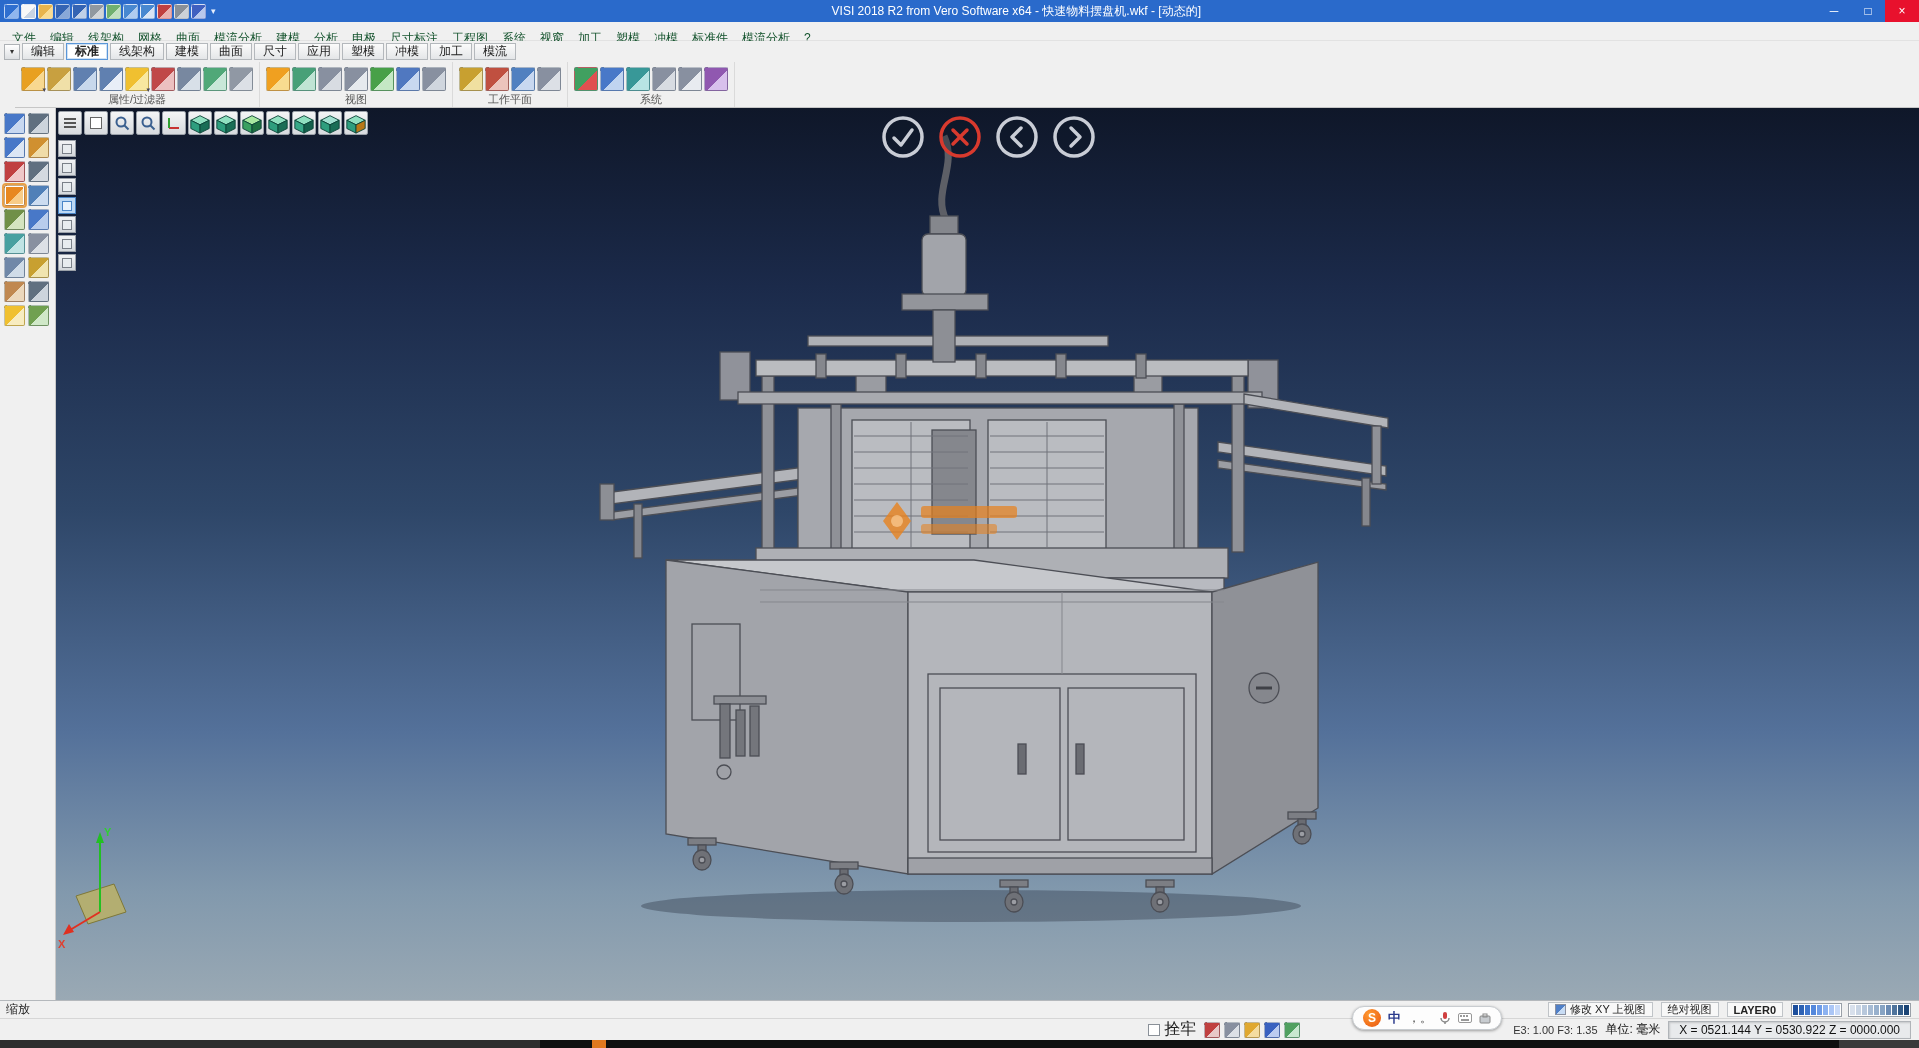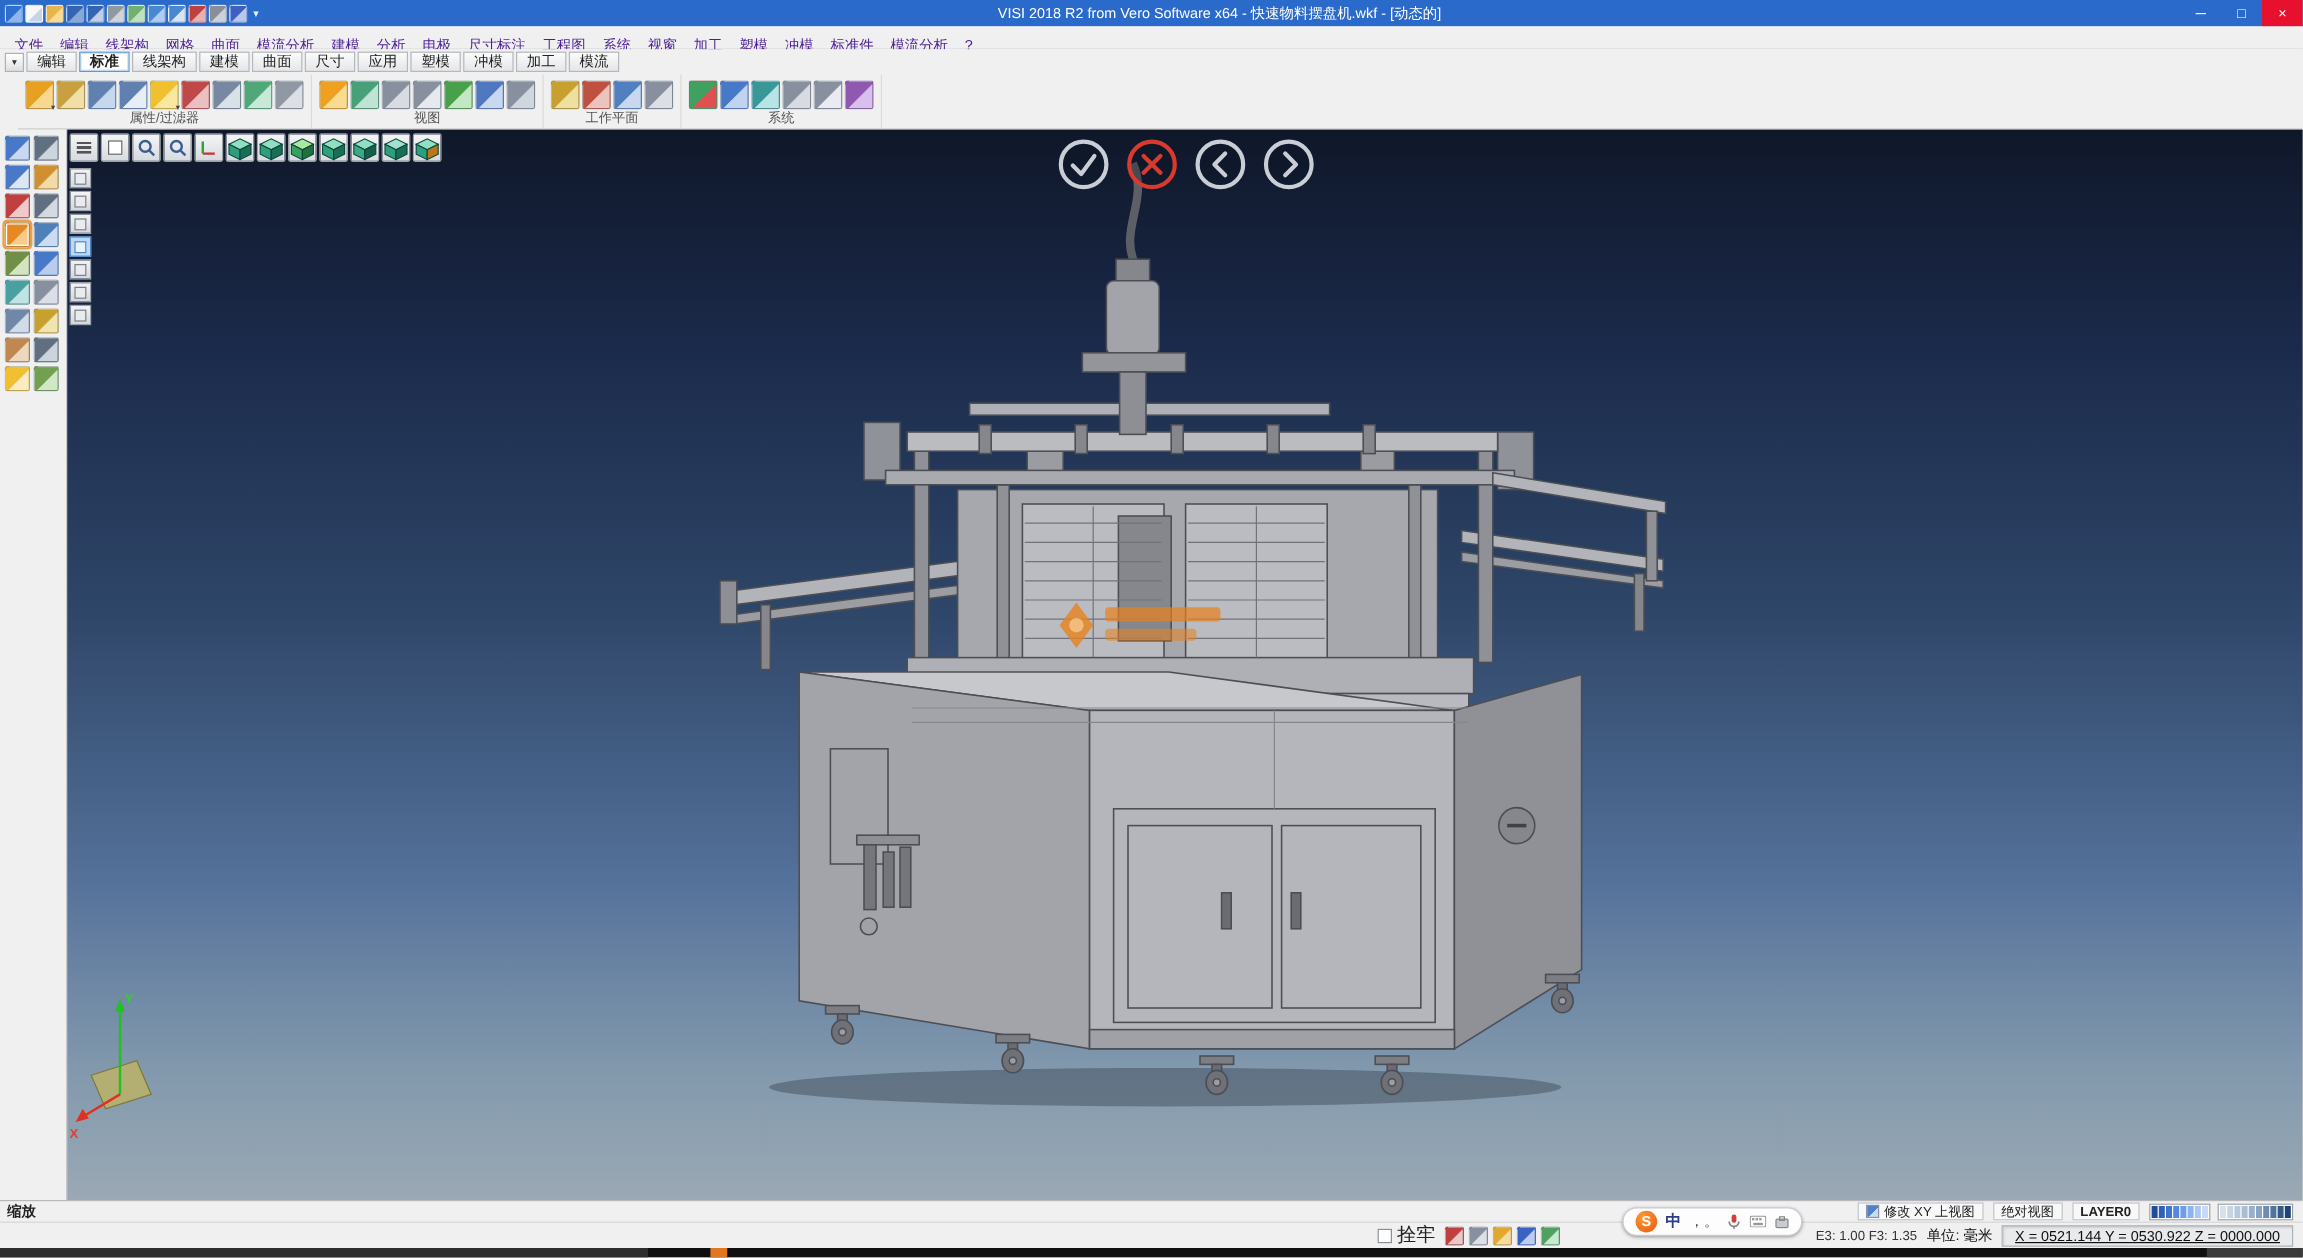--- a/index.html
+++ b/index.html
@@ -13,21 +13,21 @@
   .gicon .caret{position:absolute;right:-2px;bottom:-4px;font-size:7px;color:#445;}
   .gicon.qa{width:15px;height:15px;border-color:rgba(255,255,255,.45);}
   .qa-more{color:#e6eefc;font-size:9px;margin-left:3px;}
   .title-text{flex:1;text-align:center;font-size:12px;white-space:nowrap;overflow:hidden;}
   .win-controls{display:flex;height:100%;}
   .win-btn{width:34px;height:100%;display:flex;align-items:center;justify-content:center;font-size:12px;color:#fff;}
   .win-btn.close{background:#e8112d;}
 
   
   .menubar{position:absolute;top:22px;left:0;right:0;height:19px;background:#f0f0f0;display:flex;align-items:center;padding-left:5px;border-bottom:1px solid #e2e2e2;}
-  .menu-item{padding:0 7px;font-size:12px;color:#4c1d95;white-space:nowrap;margin-top:14px;}
+  .menu-item{padding:0 7px;font-size:12px;color:#14532d;white-space:nowrap;margin-top:14px;}
 
   
   .tabbar{position:absolute;top:41px;left:0;right:0;height:21px;background:#f0f0f0;display:flex;align-items:center;padding-left:4px;gap:2px;}
   .tab-dd{width:16px;height:16px;border:1px solid #aeb2b6;background:linear-gradient(#fff,#dcdfe2);display:flex;align-items:center;justify-content:center;font-size:8px;color:#333;}
   .tab{height:17px;line-height:15px;padding:0 8px;border:1px solid #b4b8bc;background:linear-gradient(#fbfbfb,#e4e6e8);font-size:12px;color:#222;white-space:nowrap;}
   .tab.active{background:#fff;border-color:#5a96d8;box-shadow:inset 0 0 0 1px #cfe2f6;font-weight:bold;}
 
   
   .ribbon{position:absolute;top:62px;left:15px;right:0;height:46px;background:#f0f0f0;border-bottom:1px solid #c6c6c6;display:flex;}
   .tgroup{display:flex;flex-direction:column;border-right:1px solid #dadada;padding:3px 6px 0;}
@@ -55,38 +55,38 @@
   .vbtn.active::before{background:#e8f2fc;border-color:#4a86c8;}
   .canvas-overlay{position:absolute;left:825px;top:7px;display:flex;gap:13px;}
   .obtn{width:44px;height:44px;color:#c9cdd6;}
   .obtn.cross{color:#d83a2e;}
   .watermark{position:absolute;left:823px;top:390px;opacity:.95;}
   .triad{position:absolute;left:2px;top:712px;}
   .triad text{font-family:"Liberation Sans","DejaVu Sans",sans-serif;font-size:11px;font-weight:bold;}
 
   
   .zoomrow{position:absolute;left:0;top:1000px;width:100%;height:18px;background:#f0f0f0;border-top:1px solid #b4b8bc;display:flex;align-items:center;padding:0 6px;}
-  .prompt{font-size:12px;color:#222;font-weight:bold;}
+  .prompt{font-size:12px;color:#222;}
   .zr-right{margin-left:auto;display:flex;align-items:center;gap:8px;padding-right:2px;}
   .field{height:15px;display:flex;align-items:center;gap:4px;padding:0 6px;border:1px solid #c0c4c8;background:#f8f8f8;font-size:11px;color:#222;white-space:nowrap;}
   .field.layer{font-weight:bold;}
   .fico{width:11px;height:11px;background:linear-gradient(135deg,#5080c8 55%,#c8dcf4 55%);border:1px solid #8a90a0;display:inline-block;}
   .meters{display:flex;gap:6px;align-items:center;}
   .meter{display:flex;gap:1px;border:1px solid #9aa0a8;padding:1px;background:#fff;}
   .meter span{width:5px;height:10px;display:block;}
 
   .statusrow{position:absolute;left:0;top:1018px;width:100%;height:22px;background:#f0f0f0;border-top:1px solid #d6d6d6;display:flex;align-items:center;}
   .sr-right{margin-left:auto;display:flex;align-items:center;gap:8px;padding-right:8px;}
   .lock{display:flex;align-items:center;gap:4px;font-size:16px;color:#222;}
   .cb{width:12px;height:12px;background:#fff;border:1px solid #8a9098;display:inline-block;}
   .sticons{display:flex;gap:4px;margin-right:205px;}
   .gicon.stico{width:16px;height:16px;}
   .ef{font-size:11px;color:#333;white-space:nowrap;}
   .units{font-size:12px;color:#111;white-space:nowrap;}
-  .coords{border:1px solid #b0b4b8;background:#e8eaec;padding:1px 10px;font-size:12px;box-shadow:inset 1px 1px 2px rgba(0,0,0,.15);white-space:nowrap;text-decoration:underline;}
+  .coords{border:1px solid #b0b4b8;background:#e8eaec;padding:1px 10px;font-size:12px;box-shadow:inset 1px 1px 2px rgba(0,0,0,.15);white-space:nowrap;}
 
   
   .ime{position:absolute;left:1352px;top:1006px;height:24px;background:#fdfdfd;border:1px solid #c8ccd0;border-radius:12px;box-shadow:0 1px 3px rgba(0,0,0,.35);display:flex;align-items:center;gap:7px;padding:0 10px;z-index:20;}
   .ime-logo{width:18px;height:18px;border-radius:50%;background:radial-gradient(circle at 35% 30%,#ff9a30,#e85510);color:#fff;font-weight:bold;font-size:12px;display:flex;align-items:center;justify-content:center;}
   .ime-lang{font-size:13px;font-weight:bold;color:#2a3a8c;}
   .ime-punct{font-size:12px;color:#444;}
   .ime-ico{display:flex;align-items:center;}
 
   
   .bottomstrip{position:absolute;left:0;top:1040px;width:100%;height:8px;background:#0f0f0f;}

